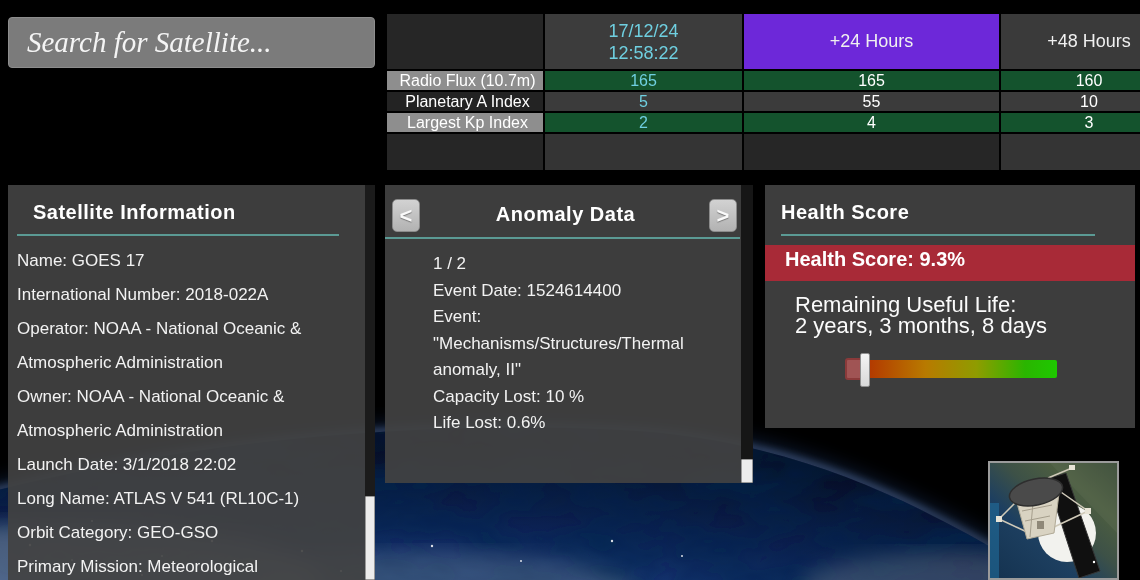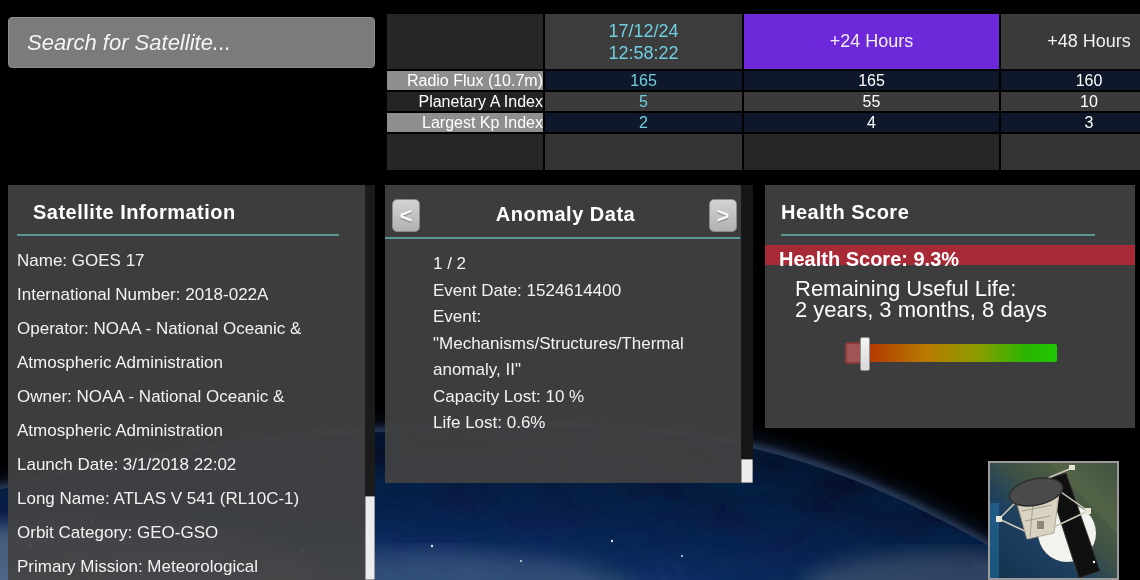--- a/index.html
+++ b/index.html
@@ -6,42 +6,42 @@
   html,body { width:1140px; height:580px; overflow:hidden; background:#000; font-family:"Liberation Sans", sans-serif; }
   .stage { position:absolute; inset:0; width:1140px; height:580px; background:#000; overflow:hidden; }
 
   
   .earth-svg { position:absolute; left:0; top:0; width:1140px; height:580px; }
 
   
   .search-input {
     position:absolute; left:8px; top:17px; width:367px; height:51px;
     background:#7b7b7b; border:1px solid #8d8d8d; border-radius:4px;
-    color:#fff; font-size:22px; font-style:italic; padding:8px 18px;
-    font-family:Liberation Sans, sans-serif; outline:none;
+    color:#fff; font-size:29px; font-style:italic; padding:8px 18px;
+    font-family:Liberation Serif, serif; outline:none;
   }
   .search-input::placeholder { color:#f4f4f4; font-style:italic; opacity:1; }
 
   
   .forecast { position:absolute; left:385px; top:12px; width:755px; border-collapse:collapse; table-layout:fixed; }
   .forecast td, .forecast th { border:2px solid #000; overflow:hidden; white-space:nowrap; }
   .forecast .c0 { width:158px; } .forecast .c1 { width:199px; }
   .forecast .c2 { width:257px; } .forecast .c3 { width:178px; }
   .fc-head td { height:57px; text-align:center; vertical-align:middle; color:#f0f0f0; font-size:18px; }
   .fc-head .h0 { background:#262626; }
   .fc-head .h1 { background:#3c3c3c; }
   .fc-head .h2 { background:#6d28d9; }
   .fc-head .h3 { background:#3a3a3a; }
   .dt { color:#6fcfe0; line-height:22px; font-size:18px; }
   .fc-row td { height:21px; font-size:16px; vertical-align:middle; }
-  .fc-row .lbl { color:#fff; text-align:right; padding-left:5px; }
+  .fc-row .lbl { color:#fff; text-align:center; padding-left:5px; }
   .fc-row .val { text-align:center; color:#fff; }
   .fc-row .now { color:#6fcfe0; }
   .row-light .lbl { background:#8e8e8e; }
-  .row-light .val { background:#0f172a; }
+  .row-light .val { background:#14532d; }
   .row-dark .lbl { background:#232323; }
   .row-dark .val { background:#3b3b3b; }
   .fc-foot td { height:38px; }
   .fc-foot .f0, .fc-foot .f2 { background:#262626; }
   .fc-foot .f1, .fc-foot .f3 { background:#343434; }
 
   
   .panel { position:absolute; background:rgba(66,66,66,0.92); }
   .panel-title { color:#fff; font-weight:bold; font-size:20px; letter-spacing:0.5px;padding-left:7px; }
   .teal-rule { height:2px; background:#5b9a94; border:none; }
@@ -74,22 +74,22 @@
   .anom-lines { padding:12px 42px 0 48px; }
   .anom-lines p { color:#f2f2f2; font-size:17px; line-height:26.5px; }
   .anom-panel .v-scrollbar { right:0; width:12px; background:#161616; }
   .anom-thumbpos { bottom:0; height:24px; }
 
   
   .health-panel { left:765px; top:185px; width:370px; height:243px; overflow:hidden; }
   .health-panel .panel-title { padding:16px 0 0 16px; }
   .health-panel .teal-rule { margin:10px 40px 0 16px; }
   .score-banner {
-    margin-top:9px; height:20px; background:#a82a37;
-    color:#fff; font-weight:bold; font-size:20px; line-height:28px; padding-left:14px;
+    margin-top:9px; height:36px; background:#a82a37;
+    color:#fff; font-weight:bold; font-size:20px; line-height:28px; padding-left:20px;
   }
   .rul-block { margin:13px 0 0 30px; color:#fbfbfb; font-size:22px; line-height:21px; }
   .slider { position:relative; margin:17px 0 0 80px; width:212px; height:34px; cursor:pointer; }
   .slider-fill {
     position:absolute; left:0; top:5px; height:22px; width:9.3%;
     background:#a05454; border:2px solid #8a3a3a; border-radius:3px 0 0 3px;
   }
   .slider-track {
     position:absolute; left:0; right:0; top:7px; height:18px;
     background:linear-gradient(to right, #a05454 0%, #a05454 9%, #b33b00 12%, #b87a00 38%, #8f9c00 62%, #2ab500 85%, #1ec800 100%);

